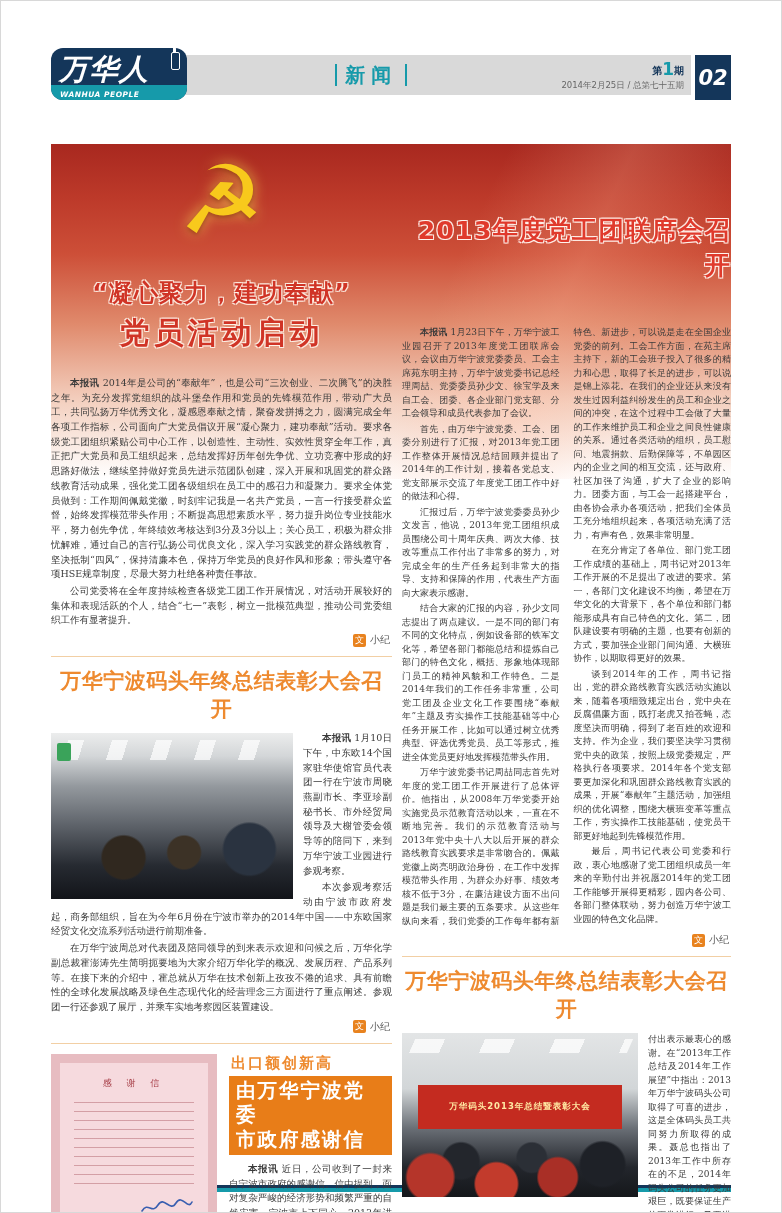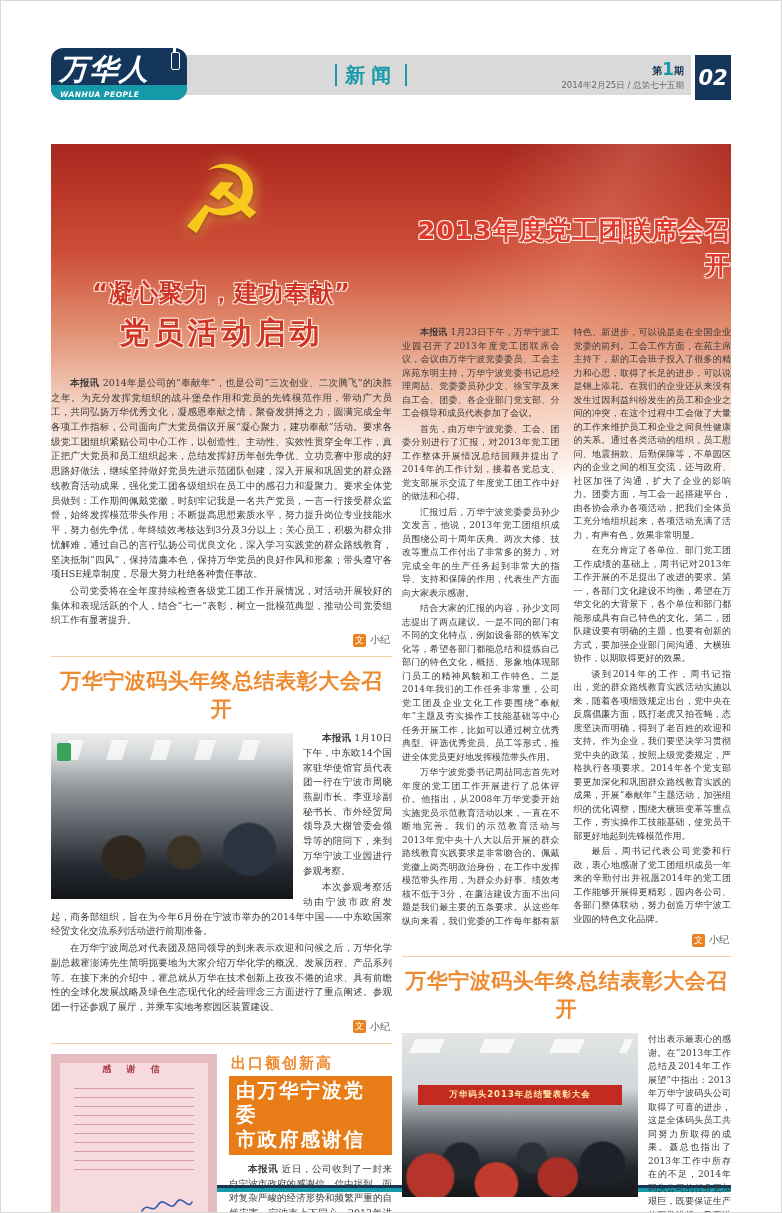--- a/index.html
+++ b/index.html
@@ -95,21 +95,21 @@
   }
   .photo-delegation::after{
     content:"";position:absolute;top:10px;left:6px;width:14px;height:18px;background:#3aa35a;border-radius:2px;
   }
   
   .letter-row{display:flex;gap:12px;}
   .letter{
     flex:0 0 166px;height:206px;background:#e7bcc1;position:relative;
   }
   .letter .paper{position:absolute;inset:9px;background:#f6dade;}
-  .letter-title{text-align:center;font-size:9px;color:#a53b44;letter-spacing:6px;font-weight:bold;}
+  .letter-title{text-align:center;font-size:9px;color:#a53b44;letter-spacing:6px;margin-top:14px;font-weight:normal;}
   .letter-lines{
     margin:12px 14px 0;height:86px;
     background:repeating-linear-gradient(180deg,rgba(160,70,80,.4) 0 1px,rgba(0,0,0,0) 1px 9px);
   }
   .letter-sign{position:absolute;right:14px;bottom:34px;}
   .letter-date{
     position:absolute;right:16px;bottom:18px;width:58px;height:4px;
     background:rgba(160,70,80,.35);
   }
   .letter-side{flex:1;min-width:0;}
@@ -137,21 +137,21 @@
       radial-gradient(circle at 85% 80%, #1e2127 0 9%, rgba(0,0,0,0) 10%),
       linear-gradient(180deg,#e3e5e6 0%,#d2d6d8 34%,#6a6f76 58%,#23262c 82%,#15171b 100%);
   }
   .photo-wharf::before{
     content:"";position:absolute;top:6px;left:10px;right:8px;height:14px;opacity:.8;
     background:repeating-linear-gradient(90deg,rgba(255,255,255,.95) 0 30px,rgba(0,0,0,0) 30px 70px);
     transform:skewX(-24deg);
   }
   .banner-strip{
     position:absolute;top:52px;left:16px;right:16px;background:#c42b20;color:#ffe9a3;
-    font-size:8.5px;text-align:center;padding:4px 0;letter-spacing:1px;
+    font-size:8.5px;text-align:center;padding:16px 0;letter-spacing:1px;
     font-family:"DejaVu Sans",sans-serif;font-weight:bold;
   }
   .wharf-side{flex:1;min-width:0;font-size:9px;line-height:1.5;text-align:justify;}
   
   .footline{
     position:absolute;left:50px;right:50px;bottom:20px;height:4px;background:#169aaa;
     border-top:3.5px solid #14365a;
   }
 </style>
 </head>

